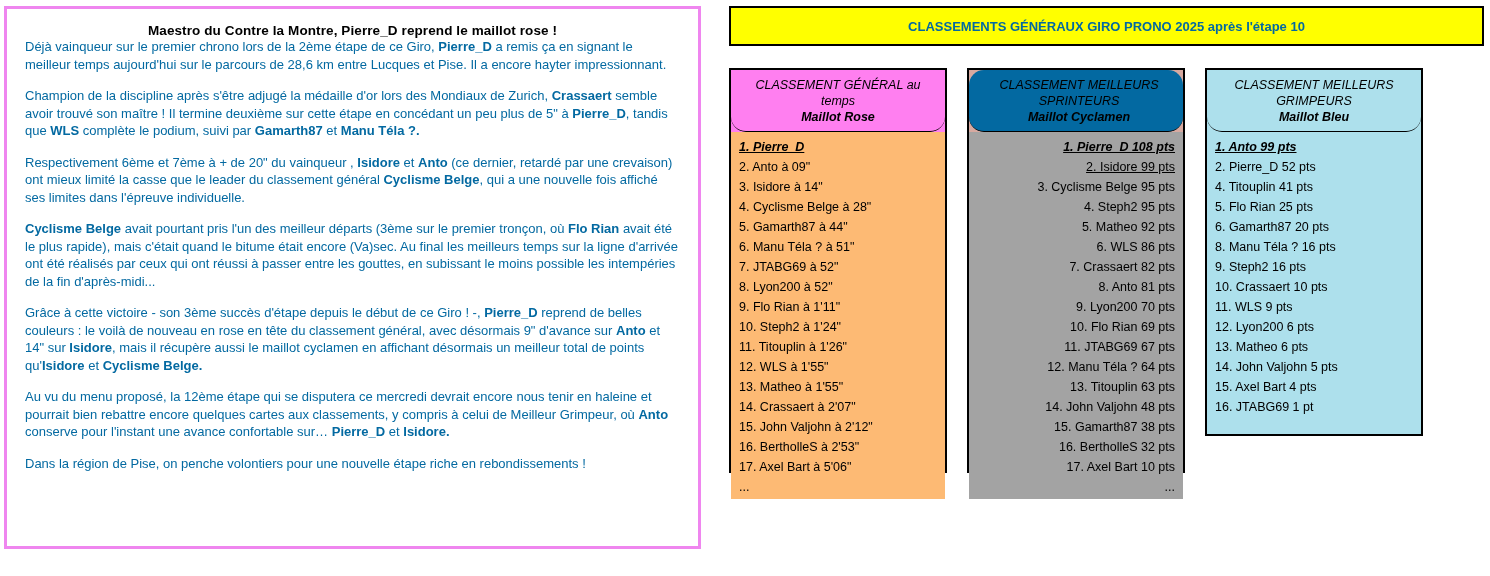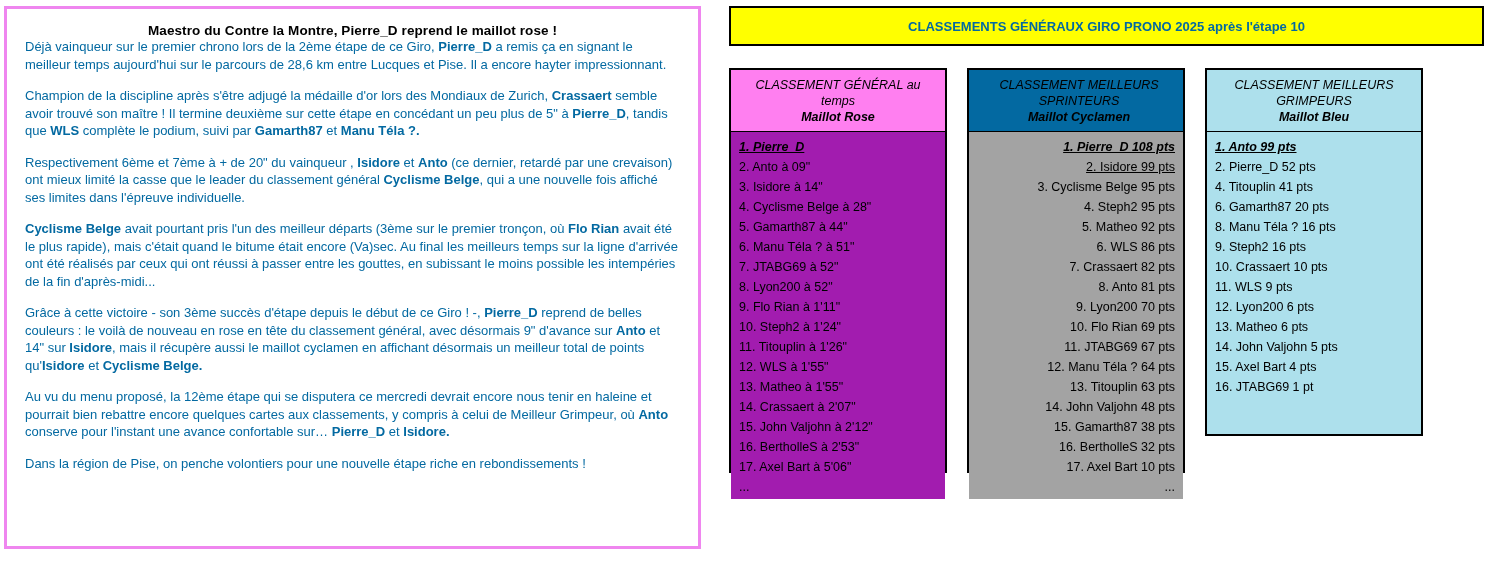--- a/index.html
+++ b/index.html
@@ -79,20 +79,21 @@
     width: 218px;
     padding: 0 0 6px 0;
   }
   .rank-table .thead {
     padding: 7px 6px 6px 6px;
     text-align: center;
     font-style: italic;
     font-size: 12.5px;
     line-height: 16px;
     border-bottom: 1px solid #000;
+    border-radius: 15px;
   }
   .rank-table .thead .t1 { display: block; }
   .rank-table .thead .t2 { display: block; font-weight: bold; }
   .rank-table .tbody {
     padding: 5px 8px 2px 8px;
   }
   .rank-table .row {
     font-size: 12.5px;
     line-height: 20px;
     color: #000;
@@ -138,21 +139,21 @@
 
   <div id="banner">CLASSEMENTS GÉNÉRAUX GIRO PRONO 2025 après l'étape 10</div>
 
   <div id="tables-row">
 
     <div class="rank-table" id="table-gc">
       <div class="thead">
         <span class="t1">CLASSEMENT GÉNÉRAL au temps</span>
         <span class="t2">Maillot Rose</span>
       </div>
-      <div class="tbody" style="background: #a21caf;">
+      <div class="tbody" style="background: #fdba74;">
           <div class="row leader">1. Pierre_D</div>
           <div class="row">2. Anto à 09"</div>
           <div class="row">3. Isidore à 14"</div>
           <div class="row">4. Cyclisme Belge à 28"</div>
           <div class="row">5. Gamarth87 à 44"</div>
           <div class="row">6. Manu Téla ? à 51"</div>
           <div class="row">7. JTABG69 à 52"</div>
           <div class="row">8. Lyon200 à 52"</div>
           <div class="row">9. Flo Rian à 1'11"</div>
           <div class="row">10. Steph2 à 1'24"</div>
@@ -196,20 +197,21 @@
 
     <div class="rank-table" id="table-climb">
       <div class="thead">
         <span class="t1">CLASSEMENT MEILLEURS GRIMPEURS</span>
         <span class="t2">Maillot Bleu</span>
       </div>
       <div class="tbody" style="background: rgb(173, 224, 236);">
           <div class="row leader">1. Anto 99 pts</div>
           <div class="row">2. Pierre_D 52 pts</div>
           <div class="row">4. Titouplin 41 pts</div>
+          <div class="row">5. Flo Rian 25 pts</div>
           <div class="row">6. Gamarth87 20 pts</div>
           <div class="row">8. Manu Téla ? 16 pts</div>
           <div class="row">9. Steph2 16 pts</div>
           <div class="row">10. Crassaert 10 pts</div>
           <div class="row">11. WLS 9 pts</div>
           <div class="row">12. Lyon200 6 pts</div>
           <div class="row">13. Matheo 6 pts</div>
           <div class="row">14. John Valjohn 5 pts</div>
           <div class="row">15. Axel Bart 4 pts</div>
           <div class="row">16. JTABG69 1 pt</div>

